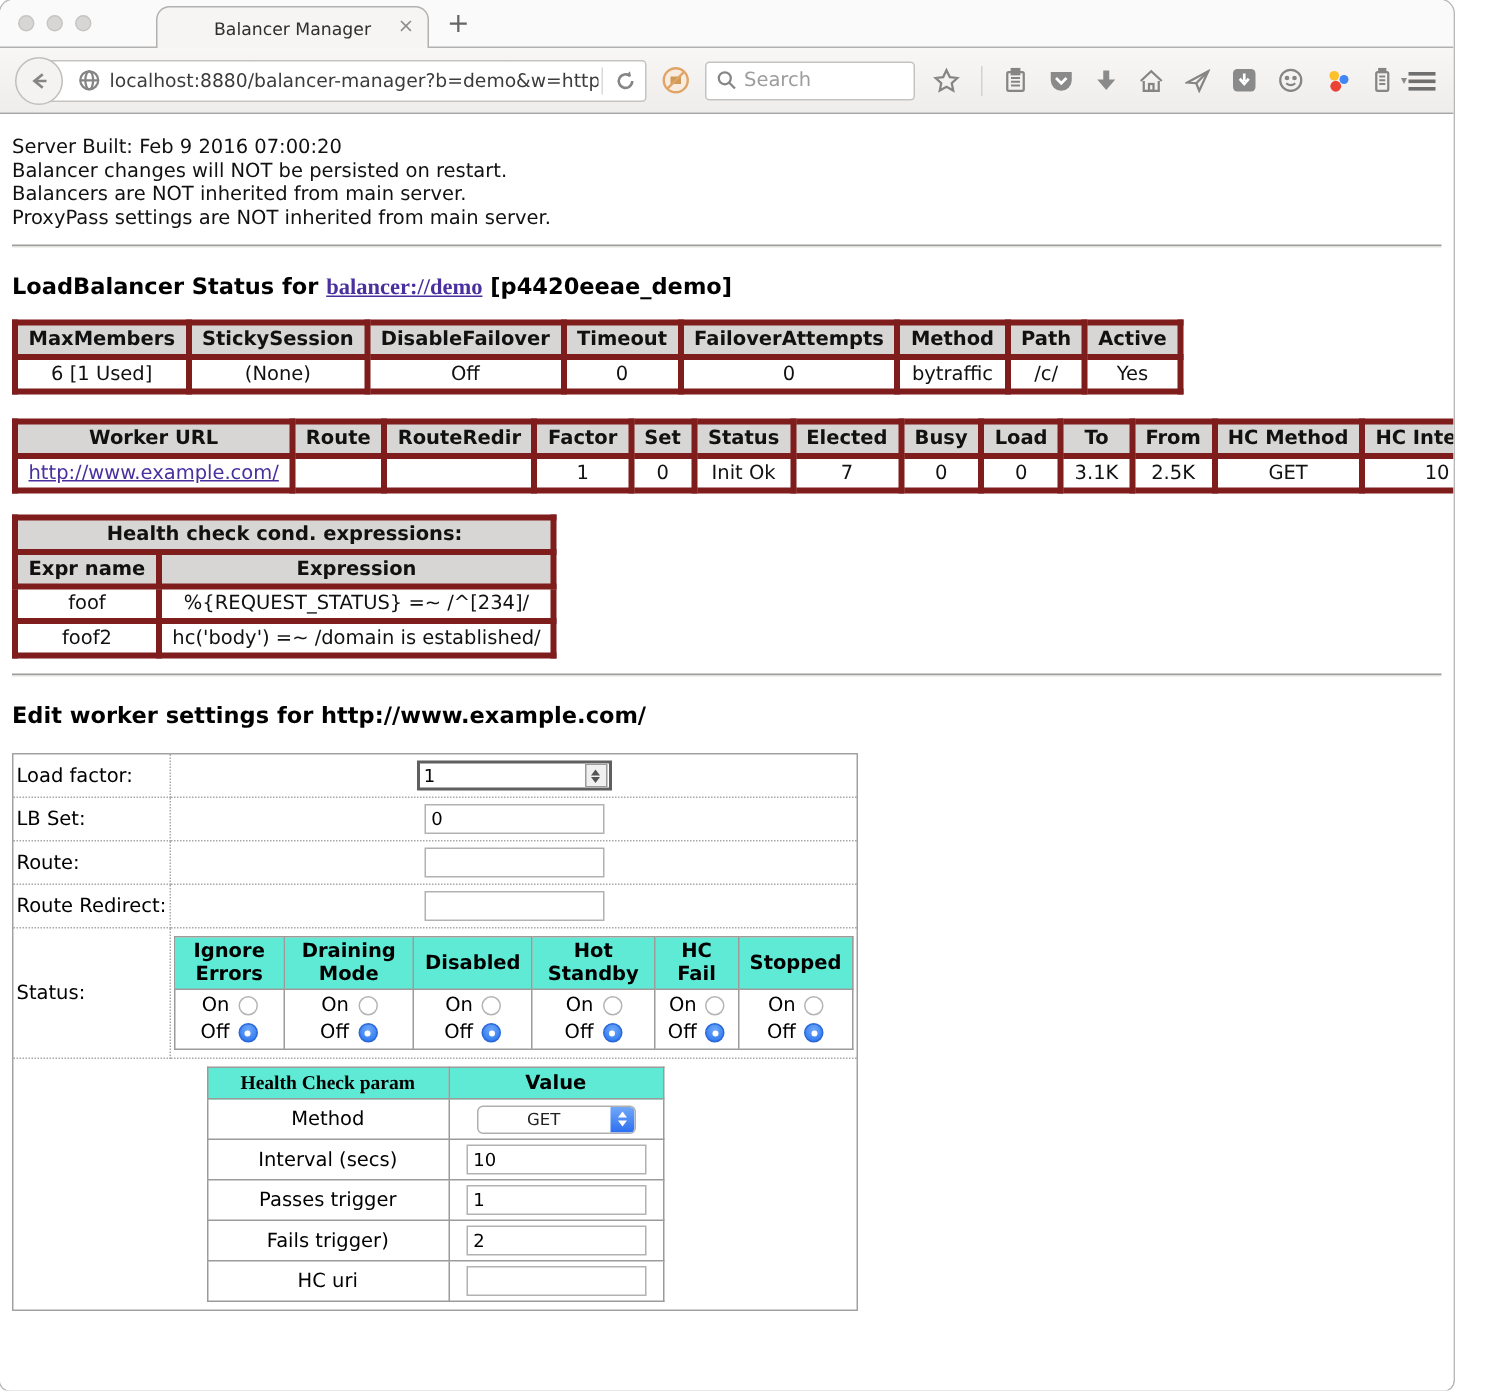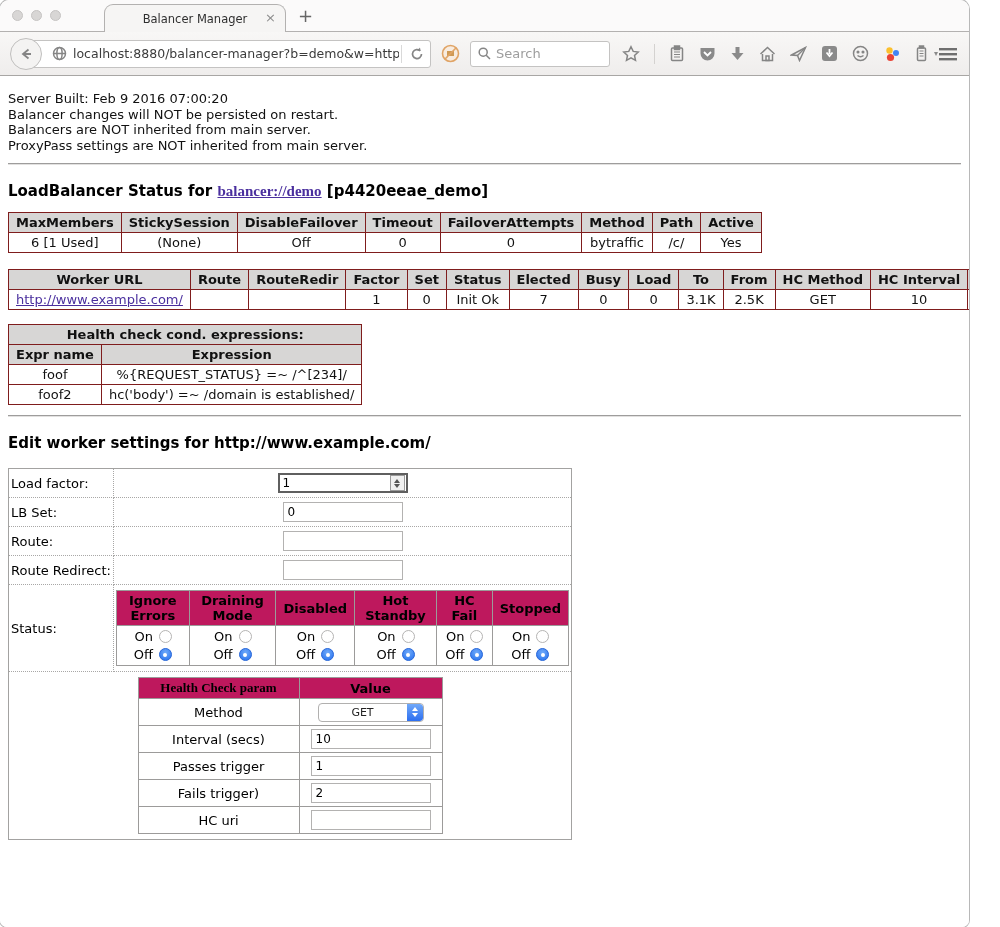--- a/index.html
+++ b/index.html
@@ -54,21 +54,21 @@
   .icon { display:flex; align-items:center; justify-content:center; }
   .caret-down { font-size:8px; color:#8a8a8a; margin-left:-8px; }
   
   .content { padding:0 8px; background:#fff; height:851px; box-sizing:border-box; overflow:hidden; }
   h1.pgtitle { font-size:24px; font-weight:bold; color:#000; padding-top:22px; letter-spacing:.2px; }
   .server-info { margin-top:15px; font-size:13px; color:#111; line-height:15.5px; }
   hr.rule { border:none; border-top:1px solid #9e9d9c; border-bottom:1px solid #e2e1e0; height:0; margin:10px 0; }
   h3.sec { font-size:15px; font-weight:bold; margin:17px 0 12px; color:#000; }
   h3.sec a { color:#4a2f9e;font-family:Liberation Serif, serif; }
   table.dt { border-collapse:collapse; font-size:13px; color:#111; }
-  table.dt th, table.dt td { border:1px solid #7f1d1d; padding:2px 7px; text-align:center; white-space:nowrap;margin-left:16px; }
+  table.dt th, table.dt td { border:4px solid #7f1d1d; padding:2px 7px; text-align:center; white-space:nowrap;margin-left:16px; }
   table.dt th { background:#d7d6d5; font-weight:bold; }
   table.dt td.left { text-align:left; }
   table.dt a { color:#4a2f9e; }
   .worker-t { width:962px; margin-top:16px; }
   .lb-t { margin-top:2px; }
   .hc-expr-t { margin-top:14px; }
   
   .form-t { border-collapse:collapse; width:564px; margin-top:16px; font-size:13px; border:1px solid #a3a2a1; }
   .form-t > tbody > tr > td { border:1px dotted #a8a7a6; padding:4px 2px; }
   .form-t td.flabel { width:100px; text-align:left; }
@@ -78,21 +78,21 @@
     background:#fff; box-sizing:border-box; padding-left:3px; font-size:12px; text-align:left;
   }
   .num-input .nval { flex:1; text-align:left; }
   .spin { width:13px; height:14px; border:1px solid #9a9a9a; background:#f0f0f0; margin-right:1px;
     display:flex; flex-direction:column; align-items:center; justify-content:center; gap:1px; flex:none; }
   .tri-up-g { width:0; height:0; border-left:3px solid transparent; border-right:3px solid transparent; border-bottom:4px solid #555; }
   .tri-dn-g { width:0; height:0; border-left:3px solid transparent; border-right:3px solid transparent; border-top:4px solid #555; }
   input.txt { width:120px; height:20px; border:1px solid #b3b2b1; font:12px "DejaVu Sans",sans-serif; padding:1px 4px; box-sizing:border-box; background:#fff; }
   table.inner { border-collapse:collapse; font-size:13px; margin:1px auto; }
   table.inner th, table.inner td { border:1px solid #9c9b9a; padding:2px 7px; text-align:center; }
-  table.inner th { background:#be185d; }
+  table.inner th { background:#5eead4; }
   .rpair { display:inline-grid; grid-template-columns:auto auto; gap:3px 6px; align-items:center; justify-items:end; padding:1px 0; }
   .mac-radio { width:13px; height:13px; border-radius:50%; background:#fff; border:1px solid #b5b4b3; box-sizing:border-box; position:relative; }
   .mac-radio.checked { background:radial-gradient(circle at 50% 32%, #6fa9f9, #2470ee); border-color:#2a68d9; }
   .mac-radio.checked::after { content:""; position:absolute; left:3.5px; top:3.5px; width:4px; height:4px; border-radius:50%; background:#fff; }
   .hc-t td { height:22px; }
   .hc-t .pcol { width:146px;font-family:Liberation Serif, serif; }
   .hc-t .vcol { width:128px; }
   .mac-select { display:inline-flex; align-items:stretch; border:1px solid #b1b0af; border-radius:4px; background:#fff; height:19px; box-sizing:border-box; overflow:hidden; vertical-align:middle; }
   .mac-select .sel-text { flex:1; font-size:11px; color:#222; display:flex; align-items:center; justify-content:center; padding:0 4px; }
   .sel-arrows { width:16px; background:linear-gradient(#70a8f9,#2d6ff0); display:flex; flex-direction:column; align-items:center; justify-content:center; gap:2px; border-radius:0 3px 3px 0; flex:none; }

